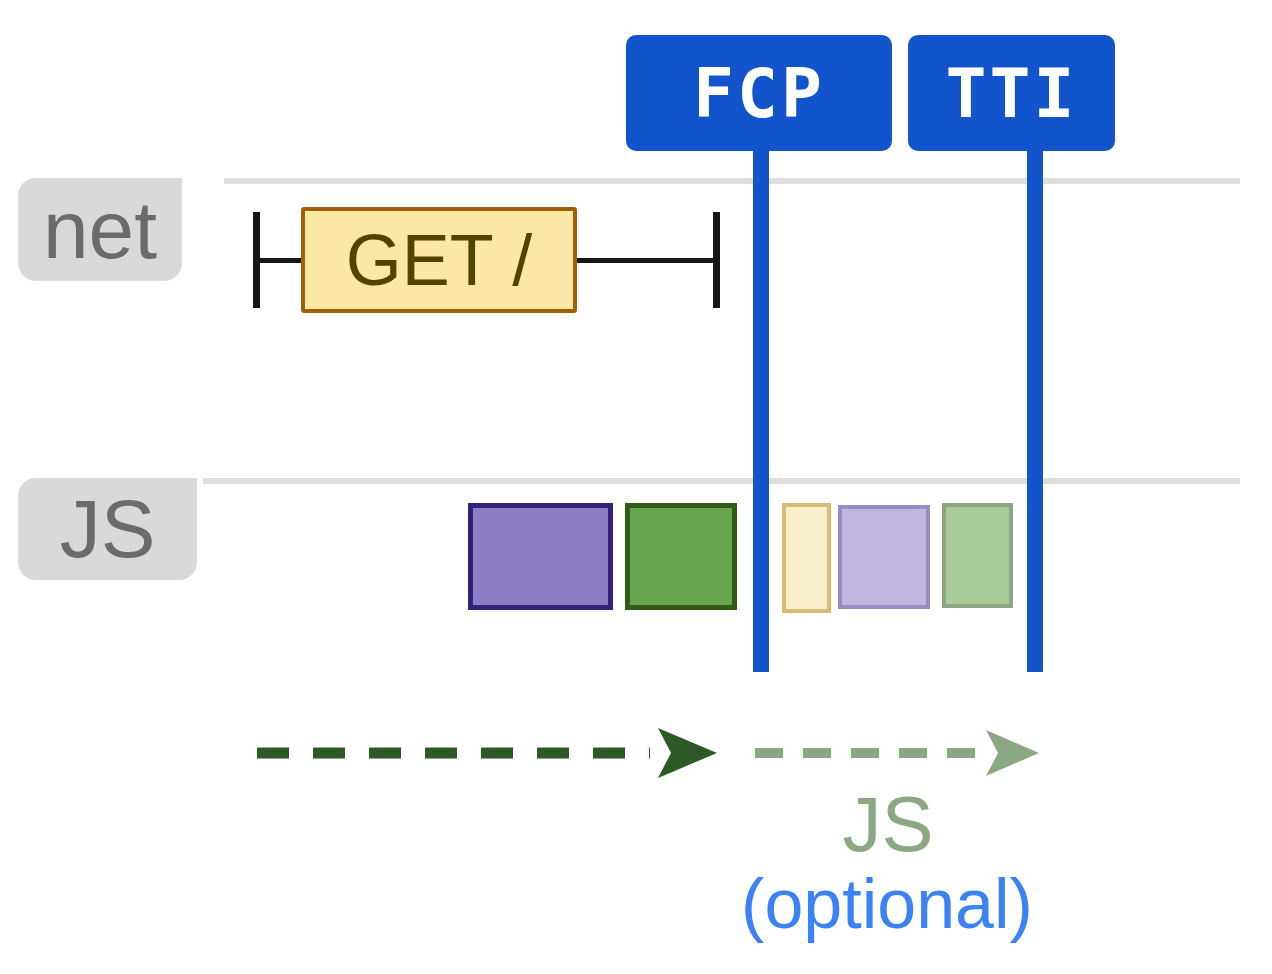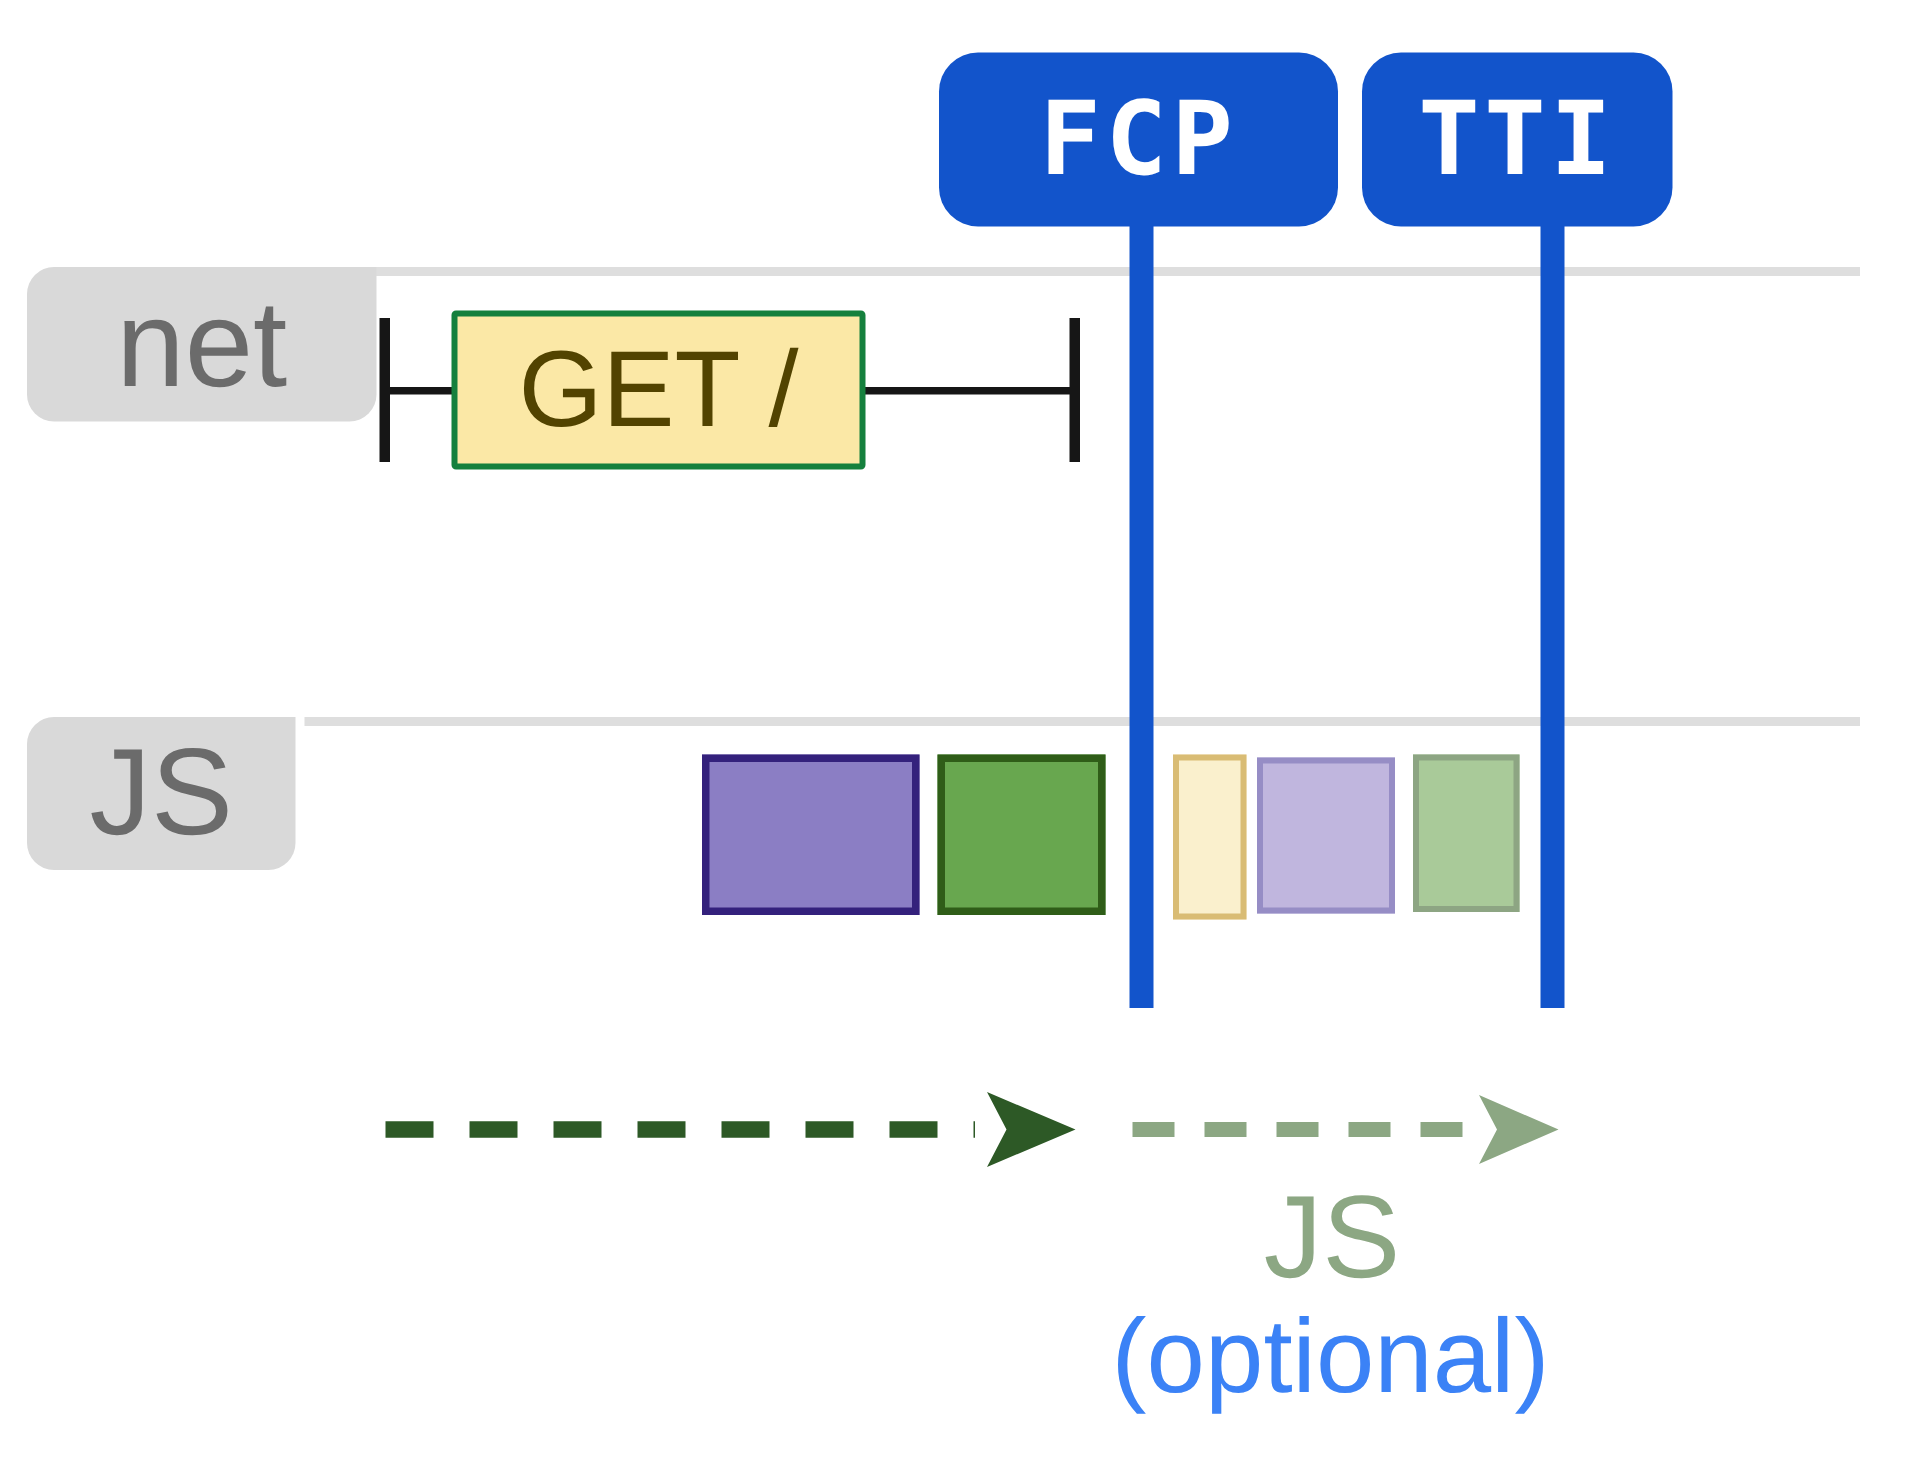--- a/index.html
+++ b/index.html
@@ -2,49 +2,49 @@
 <html><head>
 <meta charset="utf-8">
 <style>
   html,body{margin:0;padding:0;background:#fff;}
   .stage{
     position:relative;width:1272px;height:974px;background:#ffffff;
     font-family:"Liberation Sans",sans-serif;overflow:hidden;
   }
   
   .badge{
-    position:absolute;top:35px;height:116px;background:#1254cb;border-radius:26px;
+    position:absolute;top:35px;height:116px;background:#1254cb;border-radius:10px;
     color:#ffffff;display:flex;align-items:center;justify-content:center;
     font-family:"DejaVu Sans Mono",monospace;font-weight:bold;font-size:68px;letter-spacing:3px;
     z-index:6;
   }
   .badge.fcp{left:626px;width:266px;}
   .badge.tti{left:908px;width:207px;}
   .pole{position:absolute;top:150px;width:16px;height:522px;background:#1254cb;z-index:5;}
   .pole.fcp{left:753px;}
   .pole.tti{left:1027px;}
   
   .track{position:absolute;height:6px;background:#dedede;z-index:1;}
   .track.net{left:224px;top:178px;width:1016px;}
   .track.js{left:203px;top:478px;width:1037px;}
   .tab{
     position:absolute;background:#d9d9d9;border-radius:18px 0 18px 18px;
     color:#6b6b6b;display:flex;align-items:center;justify-content:center;
     font-size:82px;line-height:1;z-index:2;
   }
-  .tab.net{left:18px;top:178px;width:233px;height:103px;}
+  .tab.net{left:18px;top:178px;width:164px;height:103px;}
   .tab.js{left:18px;top:478px;width:179px;height:102px;}
   
   .tick{position:absolute;top:212px;width:7px;height:96px;background:#161616;z-index:2;}
   .tick.start{left:253px;}
   .tick.end{left:713px;}
   .req-line{position:absolute;left:256px;top:258px;width:461px;height:5px;background:#161616;z-index:2;}
   .get-box{
     position:absolute;left:301px;top:207px;width:276px;height:106px;box-sizing:border-box;
-    background:#fbe8a6;border:4px solid #15803d;border-radius:3px;
+    background:#fbe8a6;border:4px solid #a16207;border-radius:3px;
     display:flex;align-items:center;justify-content:center;
     font-size:72px;color:#524300;z-index:3;
   }
   
   .task{position:absolute;box-sizing:border-box;z-index:3;}
   .task.purple{left:468px;top:503px;width:145px;height:107px;background:#8b7ec4;border:5px solid #34217c;}
   .task.green{left:625px;top:503px;width:112px;height:107px;background:#68a74f;border:5px solid #2f5d18;}
   .task.yellow-faded{left:782px;top:503px;width:49px;height:110px;background:#faf0cd;border:4px solid #d9bc74;}
   .task.purple-faded{left:838px;top:505px;width:92px;height:104px;background:#c0b6de;border:4px solid #968dc5;}
   .task.green-faded{left:942px;top:503px;width:71px;height:105px;background:#a9ca99;border:4px solid #8da583;}

